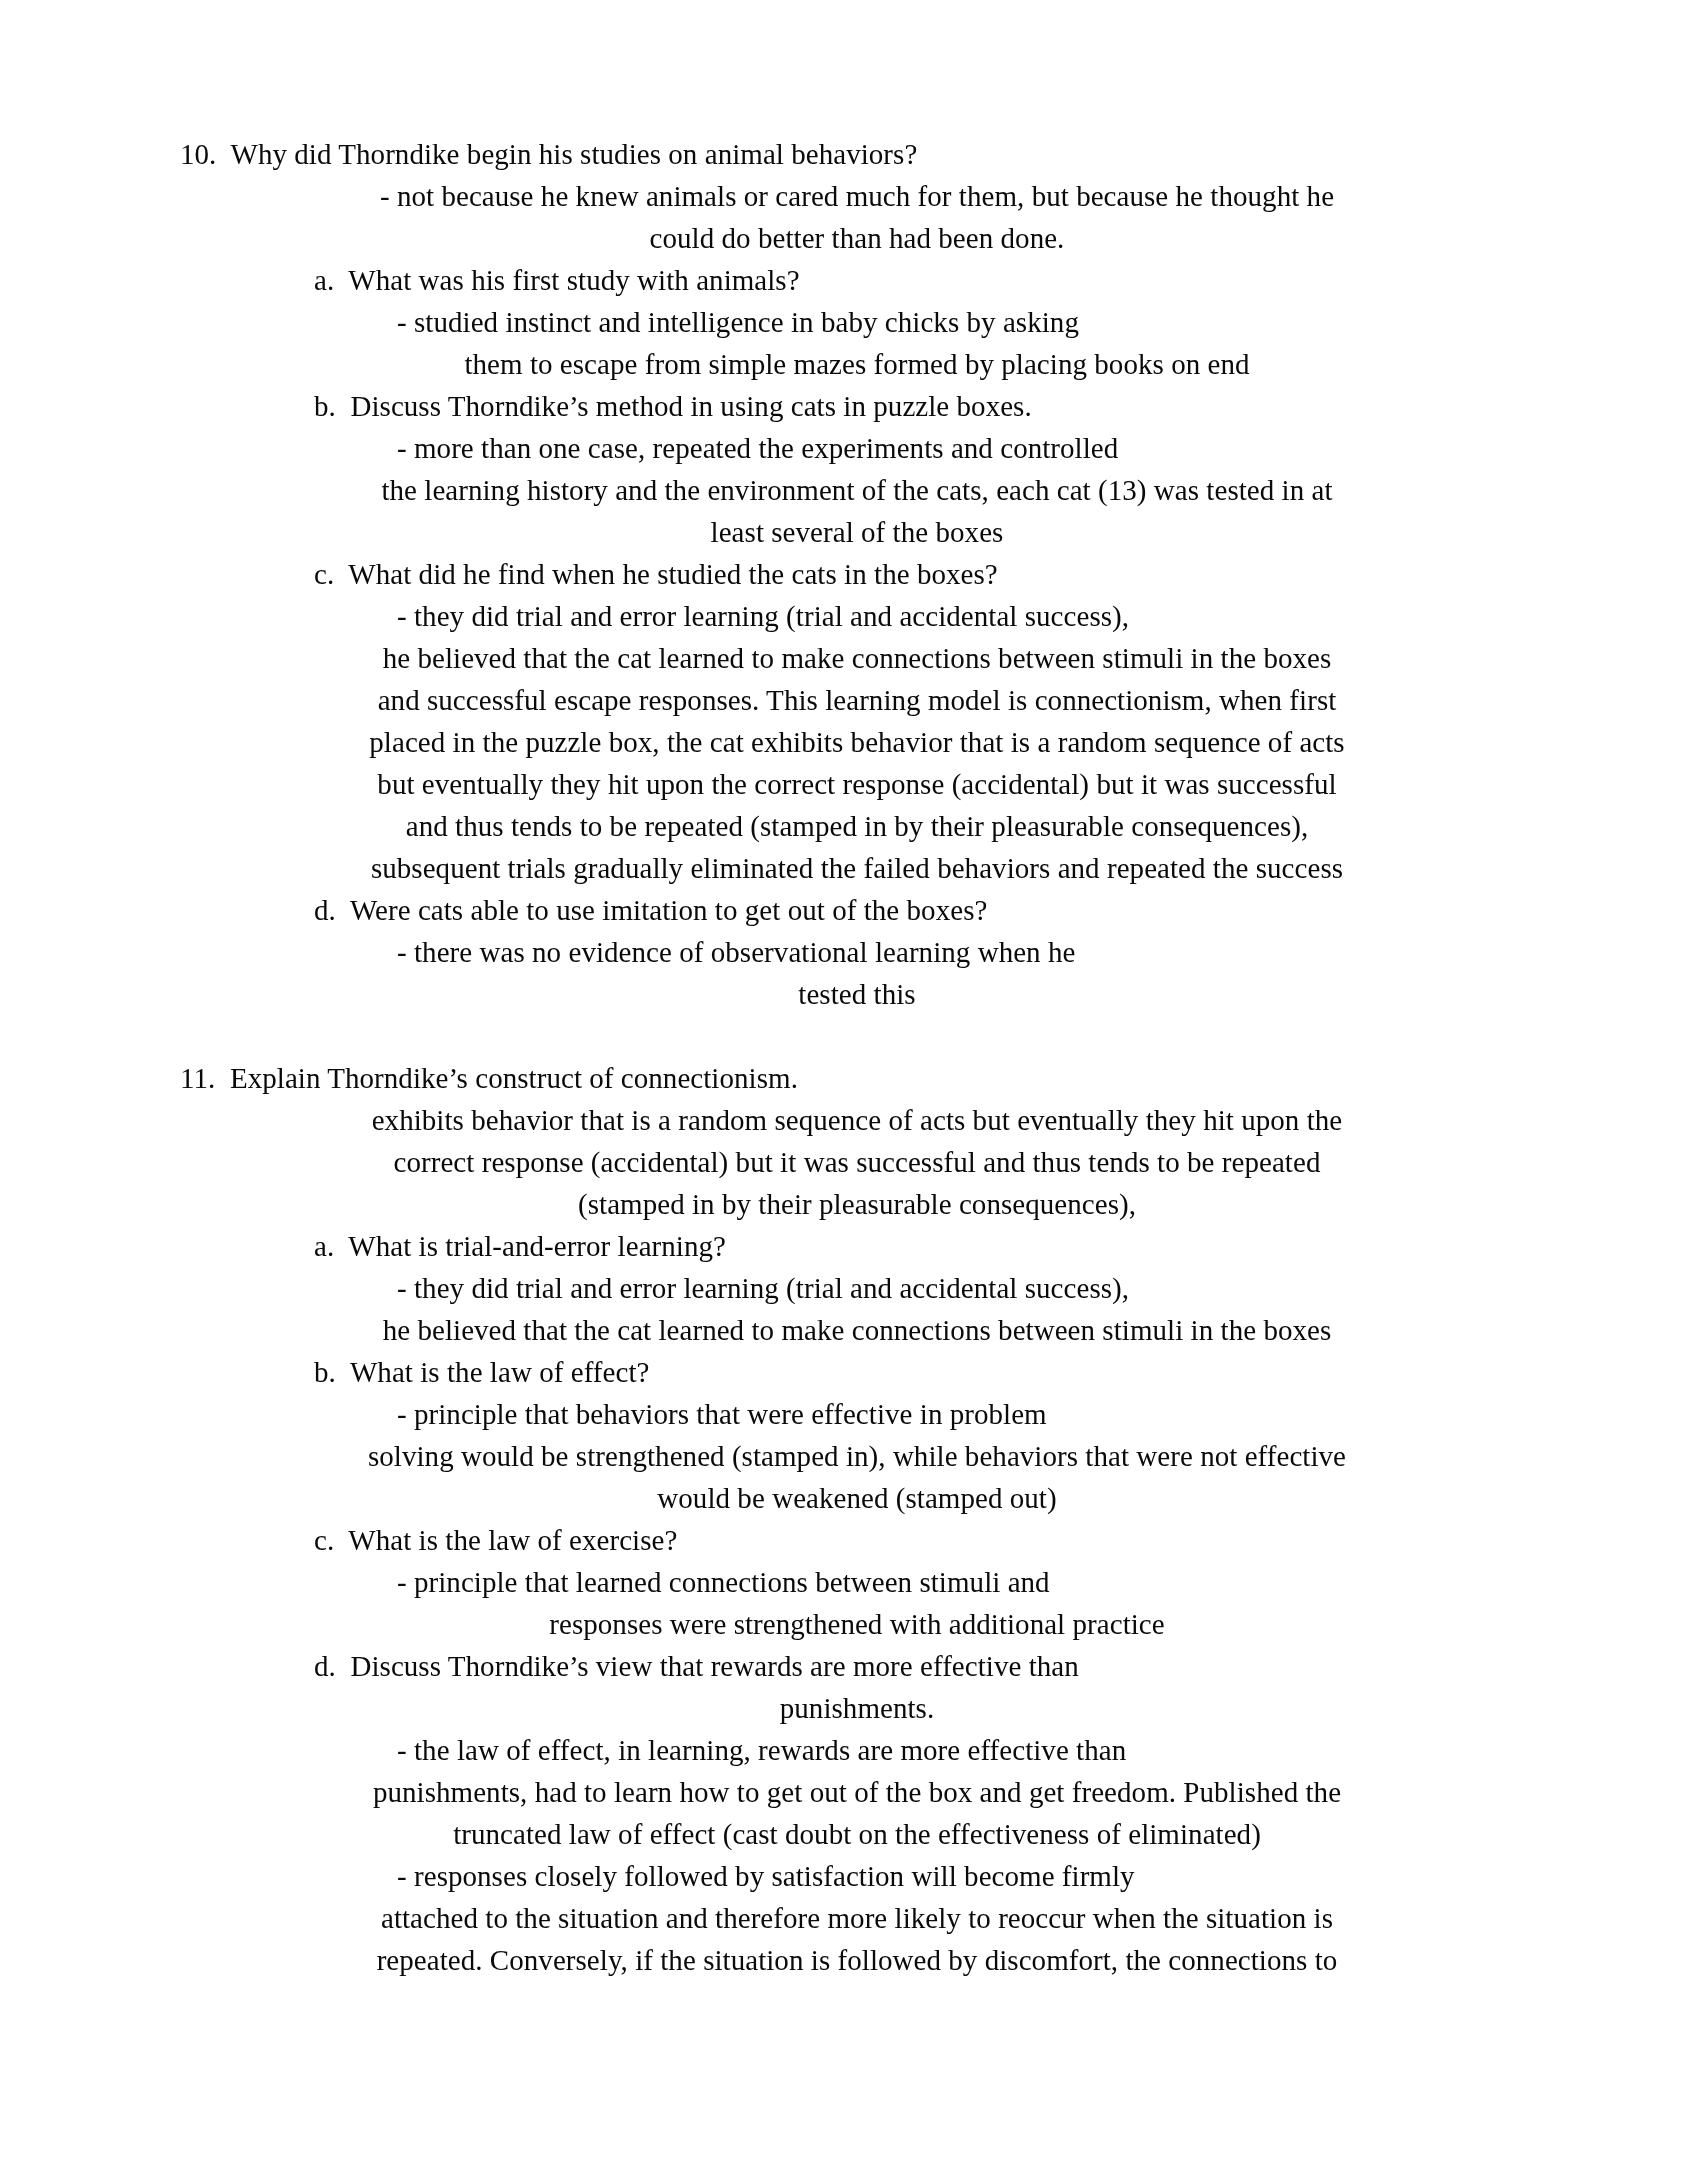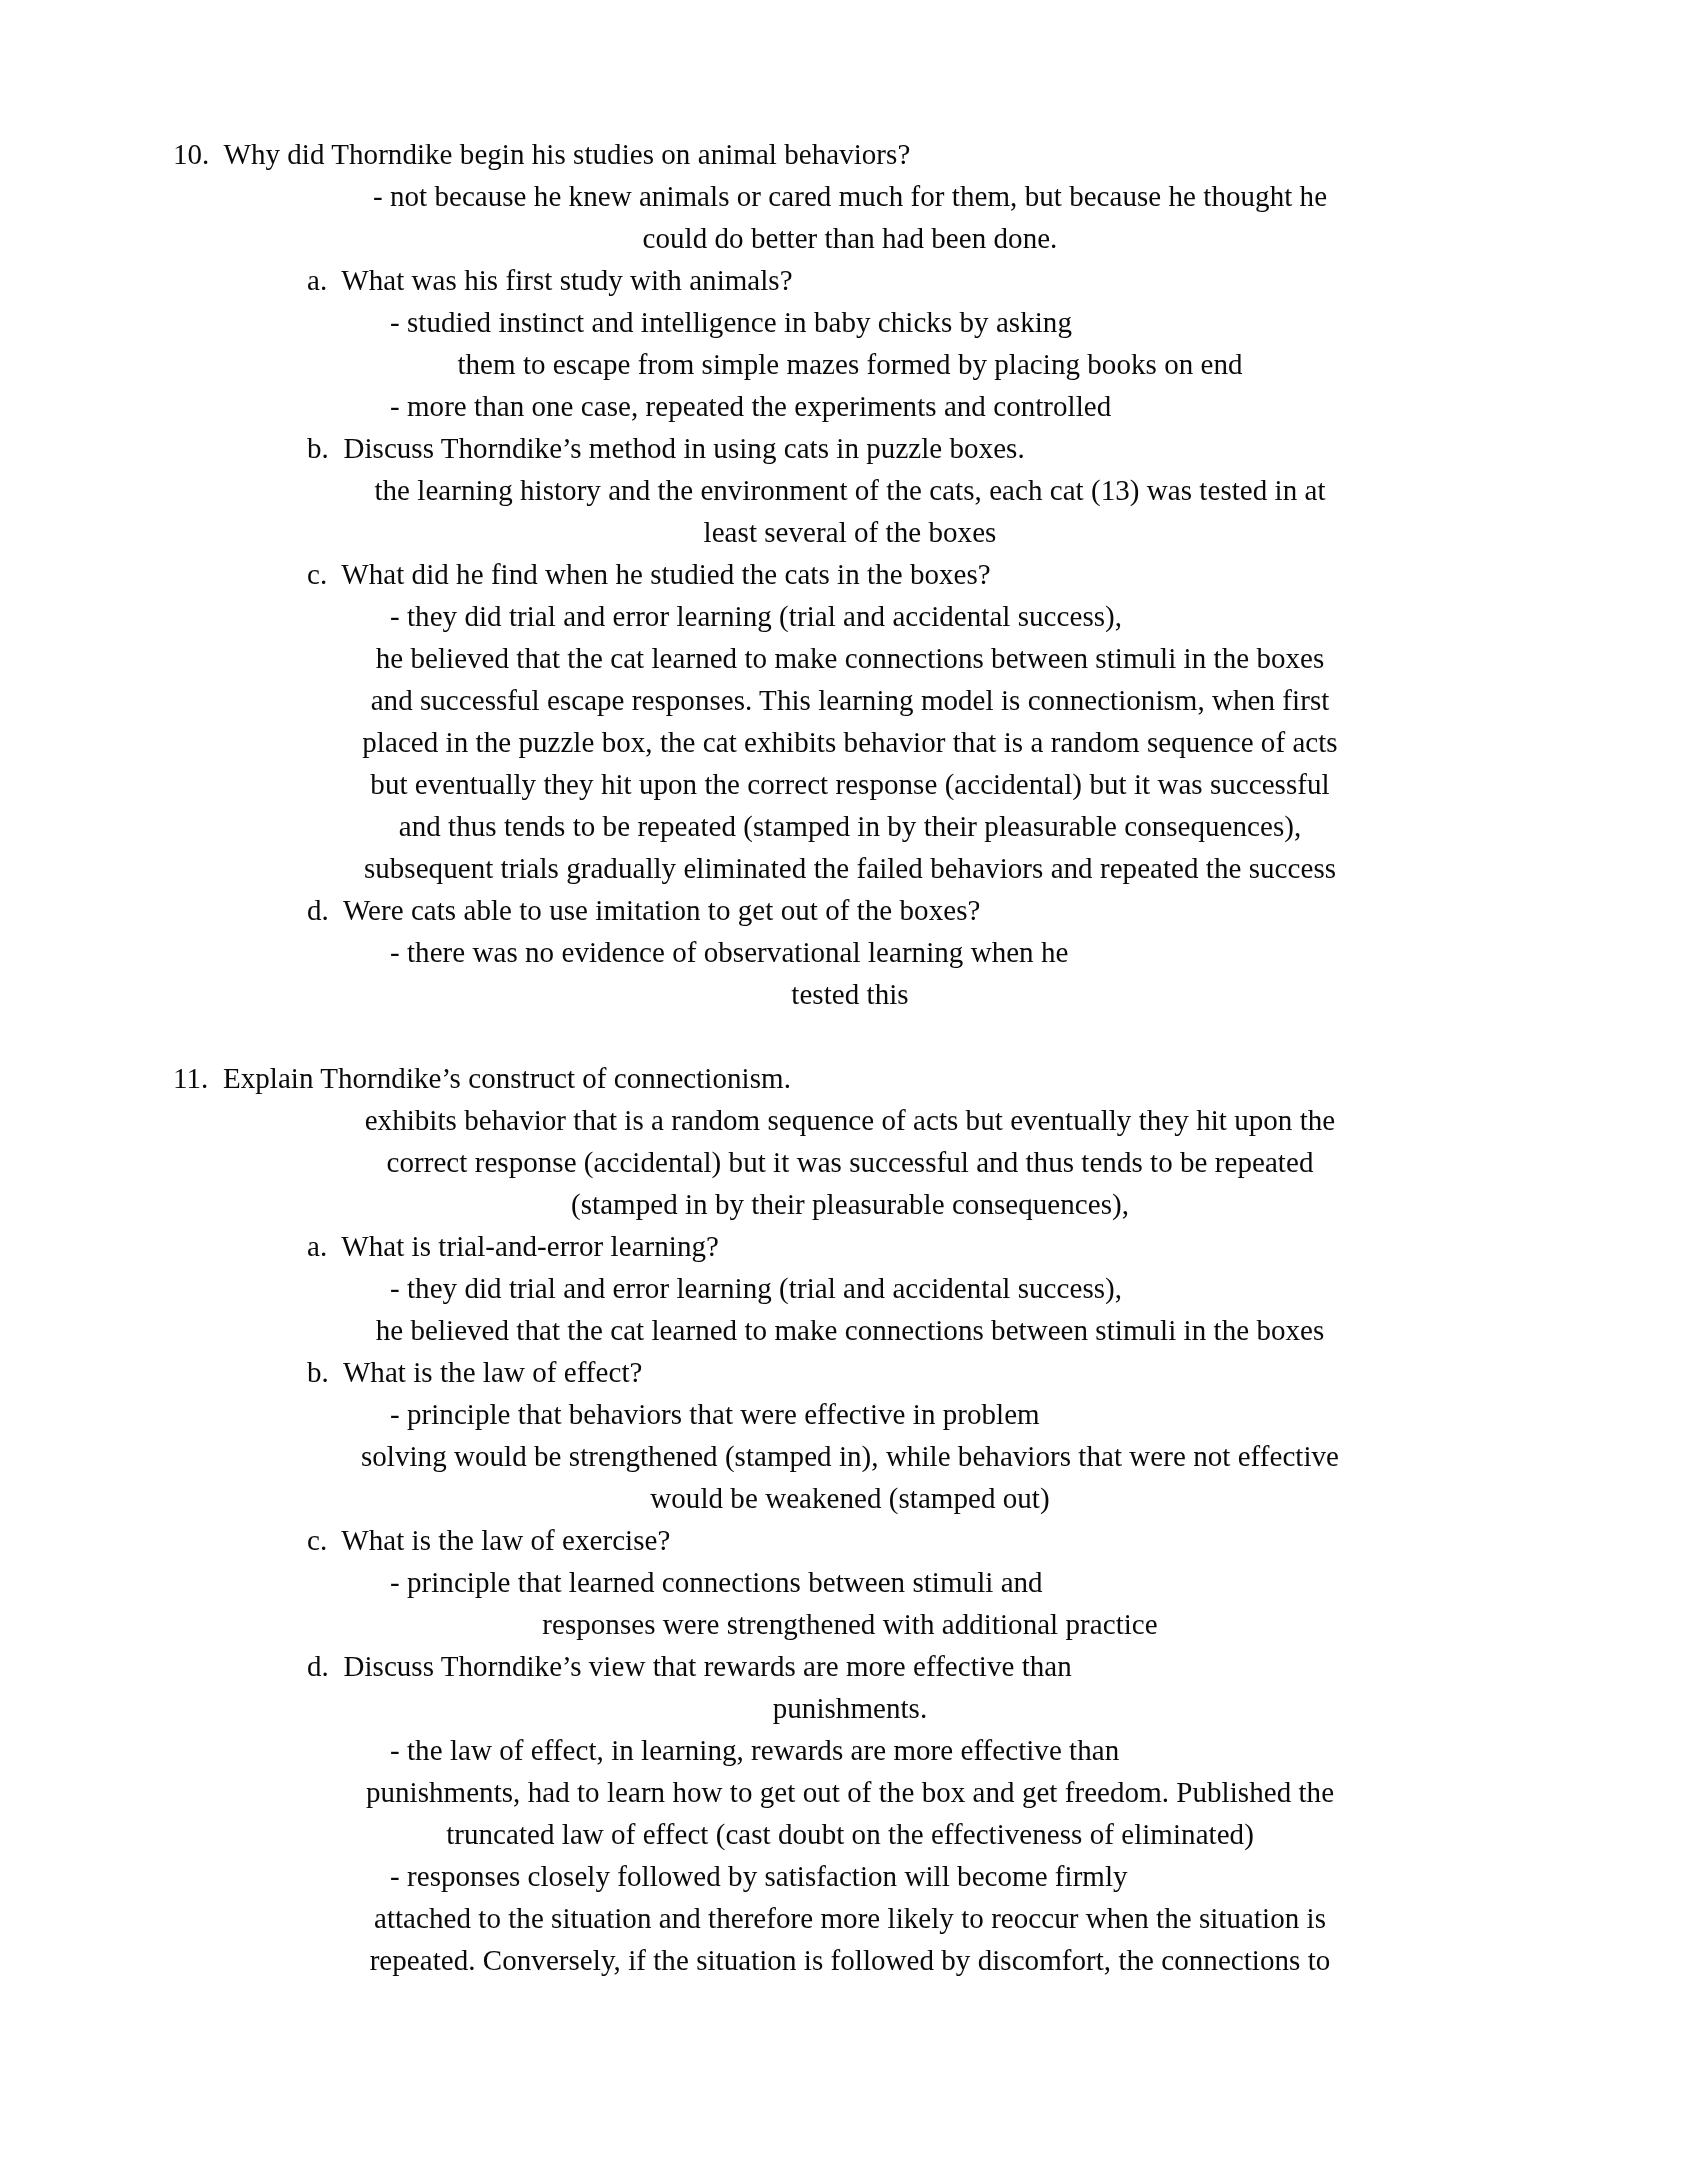--- a/index.html
+++ b/index.html
@@ -13,21 +13,21 @@
     width: 1683px;
     height: 2178px;
     background: #ffffff;
     margin: 0 auto;
     overflow: hidden;
     font-family: "Liberation Serif", "DejaVu Serif", serif;
     color: #0a0a0a;
   }
   .body-area {
     position: absolute;
-    left: 173px;
+    left: 180px;
     top: 133px;
     width: 1354px;
   }
   .line {
     font-size: 29px;
     line-height: 42px;
     white-space: pre;
     letter-spacing: 0.05px;
     text-rendering: optimizeLegibility;
     font-weight: 400;
@@ -47,22 +47,22 @@
 <div class="page">
   <div class="body-area">
 
     <div class="block">
       <div class="line ind-q">10.  Why did Thorndike begin his studies on animal behaviors?</div>
       <div class="line ind-0">- not because he knew animals or cared much for them, but because he thought he</div>
       <div class="line ind-0">could do better than had been done.</div>
       <div class="line ind-a">a.  What was his first study with animals?</div>
       <div class="line ind-b">- studied instinct and intelligence in baby chicks by asking</div>
       <div class="line ind-0">them to escape from simple mazes formed by placing books on end</div>
+      <div class="line ind-a">b.  Discuss Thorndike’s method in using cats in puzzle boxes.</div>
       <div class="line ind-b">- more than one case, repeated the experiments and controlled</div>
-      <div class="line ind-a">b.  Discuss Thorndike’s method in using cats in puzzle boxes.</div>
       <div class="line ind-0">the learning history and the environment of the cats, each cat (13) was tested in at</div>
       <div class="line ind-0">least several of the boxes</div>
       <div class="line ind-a">c.  What did he find when he studied the cats in the boxes?</div>
       <div class="line ind-b">- they did trial and error learning (trial and accidental success),</div>
       <div class="line ind-0">he believed that the cat learned to make connections between stimuli in the boxes</div>
       <div class="line ind-0">and successful escape responses. This learning model is connectionism, when first</div>
       <div class="line ind-0">placed in the puzzle box, the cat exhibits behavior that is a random sequence of acts</div>
       <div class="line ind-0">but eventually they hit upon the correct response (accidental) but it was successful</div>
       <div class="line ind-0">and thus tends to be repeated (stamped in by their pleasurable consequences),</div>
       <div class="line ind-0">subsequent trials gradually eliminated the failed behaviors and repeated the success</div>

